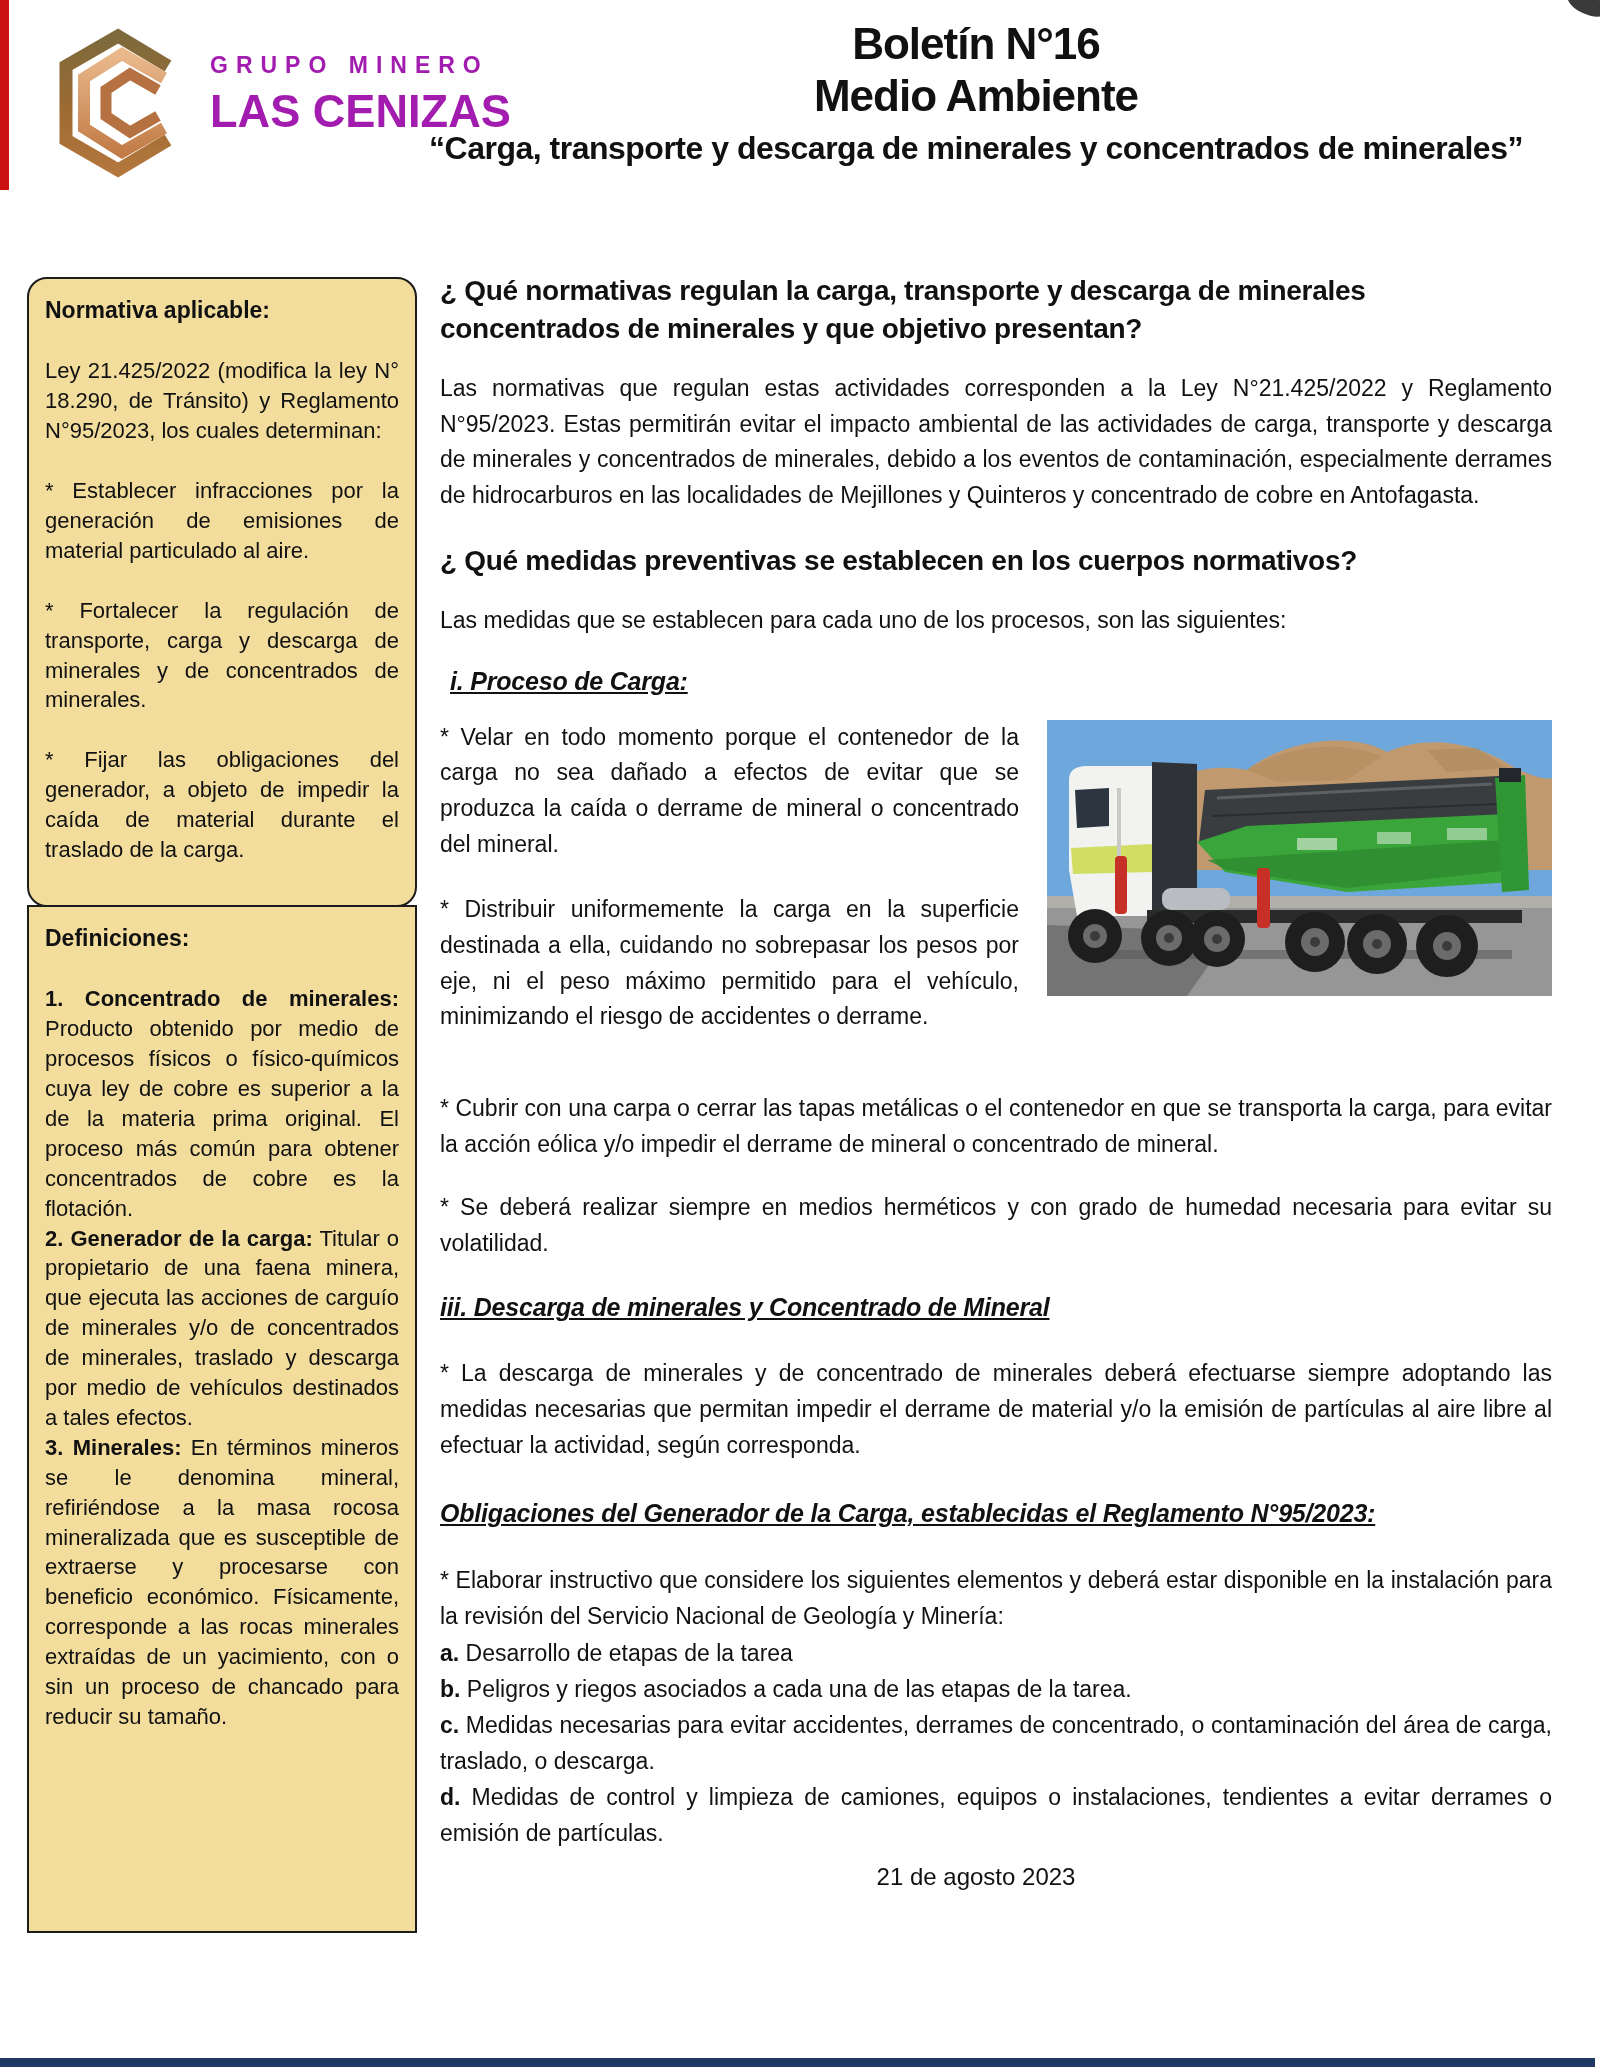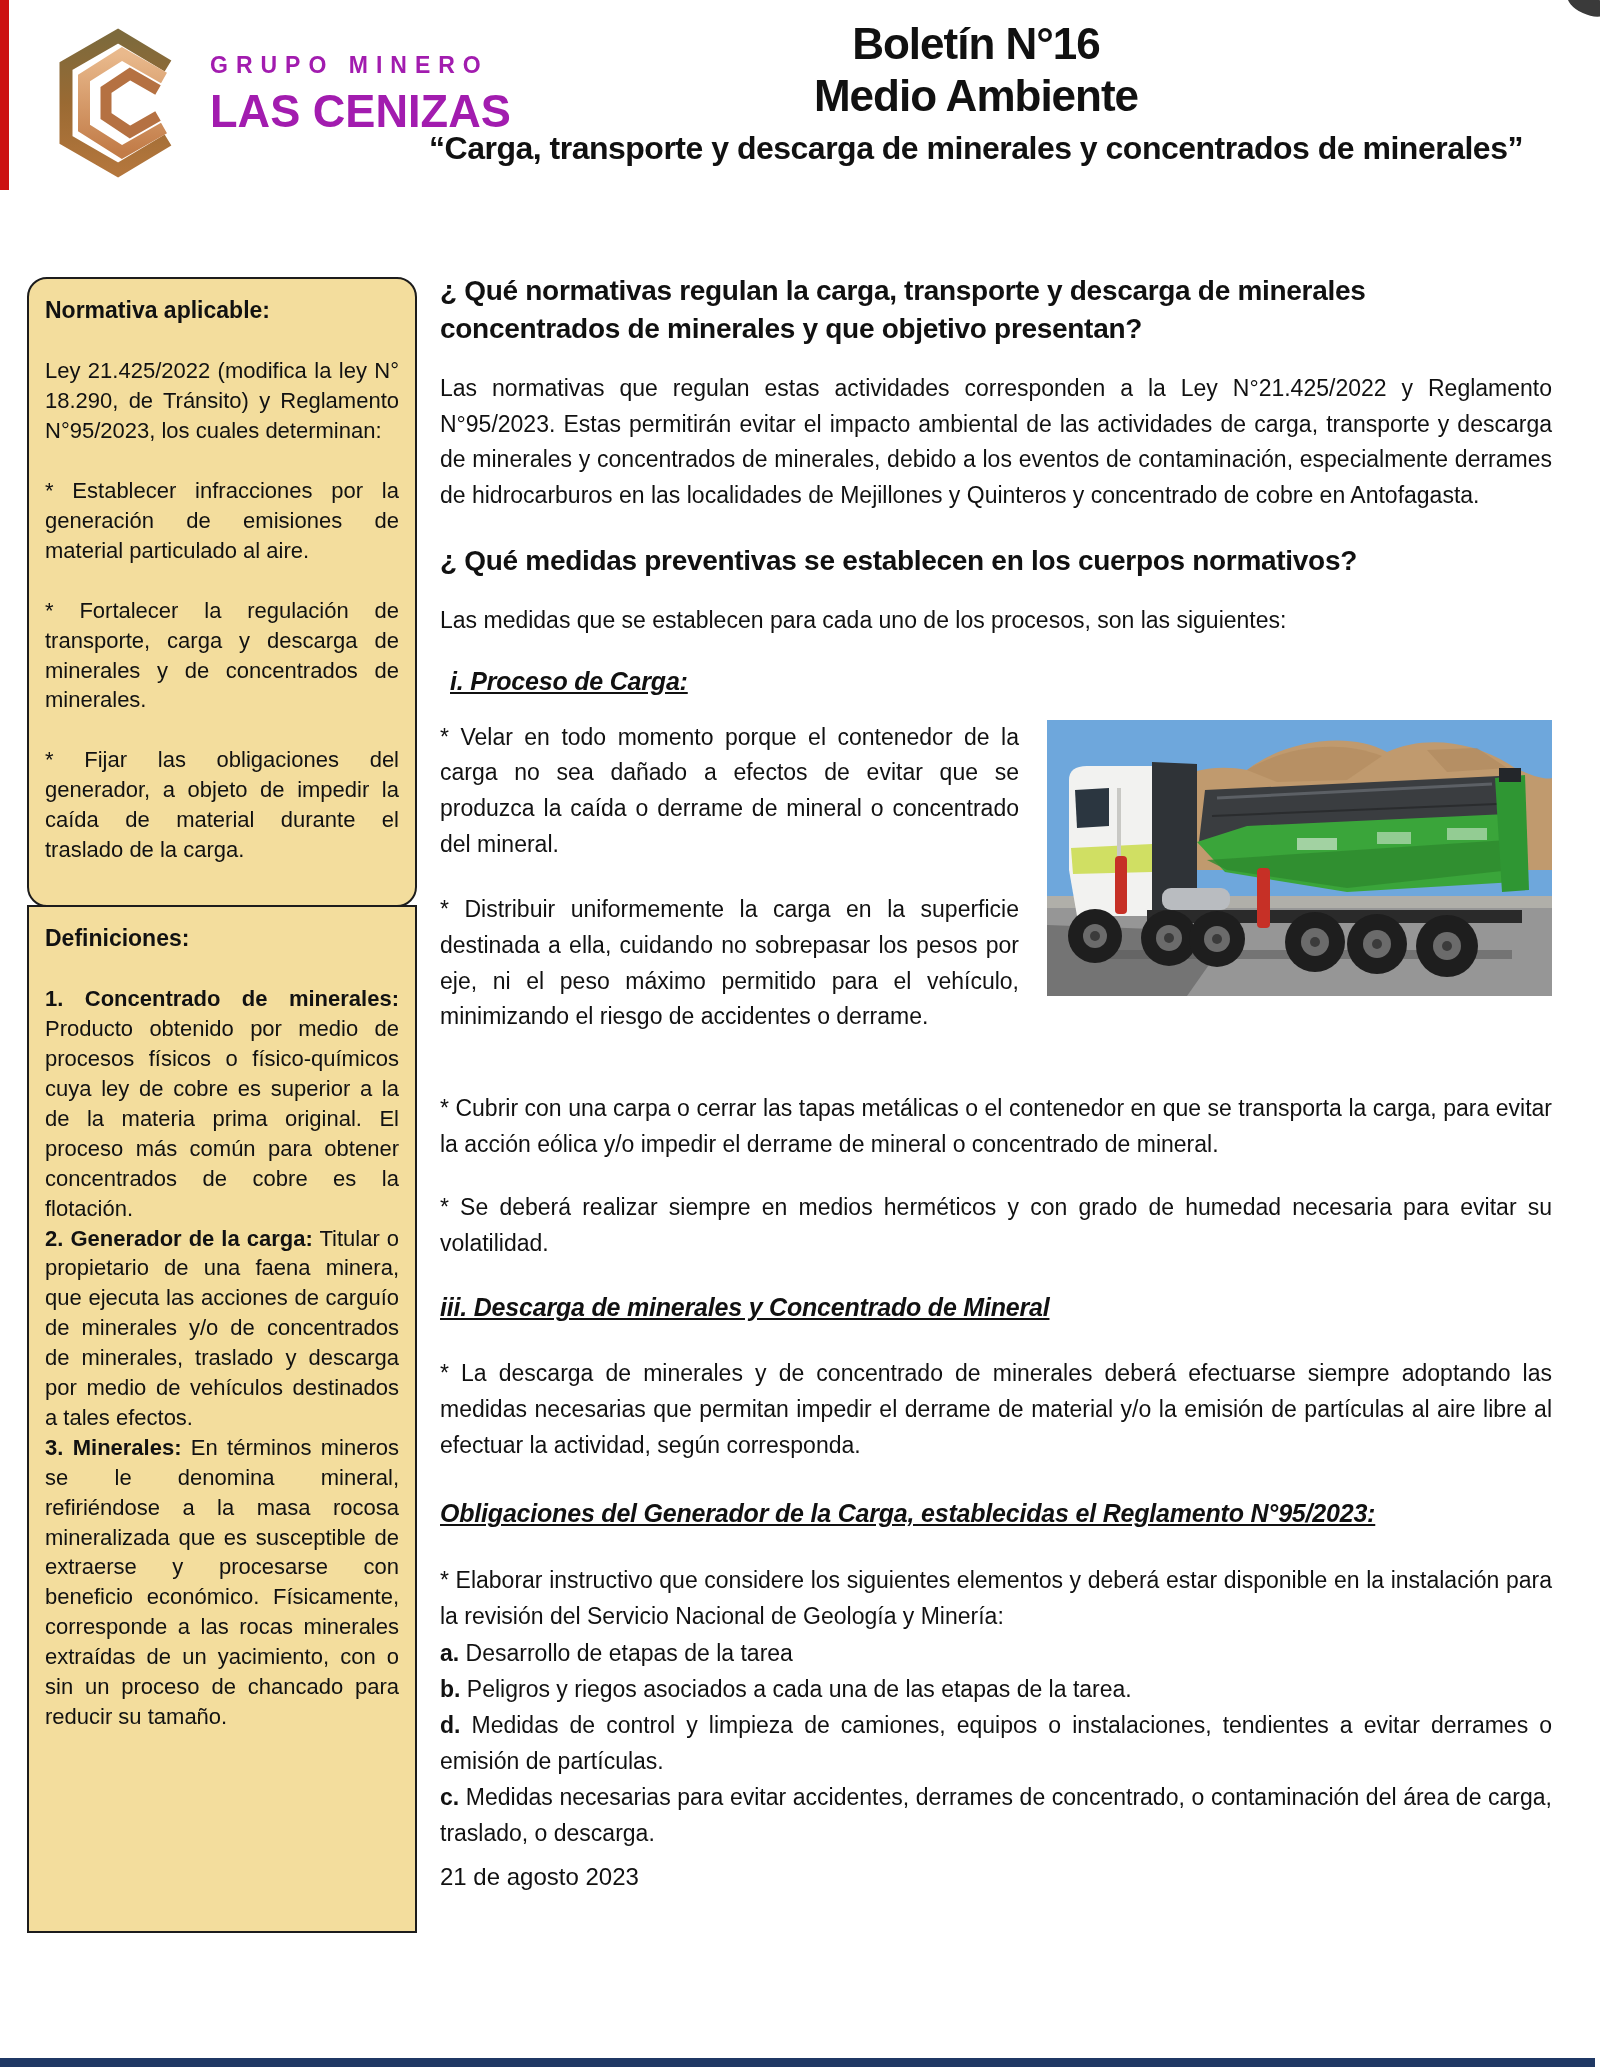--- a/index.html
+++ b/index.html
@@ -40,21 +40,21 @@
   .hq.mt{margin-top:0;}
   .p{font-size:23px;line-height:1.55;text-align:justify;margin:0 0 28px 0;}
   .hs{font-size:25px;font-weight:800;font-style:italic;text-decoration:underline;
       letter-spacing:-0.2px;margin:0 0 24px 0;}
   .indent{margin-left:10px;}
   .cols{display:flex;gap:28px;margin:0 0 26px 0;}
   .col-text{width:589px;}
   .col-text .p{margin-bottom:30px;}
   .photo{width:505px;height:276px;flex:none;overflow:hidden;}
   .obl-list p{margin:0;font-size:23px;line-height:1.57;text-align:justify;}
-  .date-row{text-align:left;font-size:24px;margin-top:12px;padding-right:40px;}
+  .date-row{text-align:center;font-size:24px;margin-top:12px;padding-right:40px;}
 </style>
 </head>
 <body>
 
 <div class="page">
 
   <div class="red-strip"></div>
   <div class="corner-smudge"></div>
 
   <div class="logo">
@@ -181,21 +181,21 @@
     <p class="p" style="margin-bottom:32px;">* Se deberá realizar siempre en medios herméticos y con grado de humedad necesaria para evitar su volatilidad.</p>
 
     <div class="hs" style="margin-bottom:34px;">iii. Descarga de minerales y Concentrado de Mineral</div>
     <p class="p" style="margin-bottom:36px;">* La descarga de minerales y de concentrado de minerales deberá efectuarse siempre adoptando las medidas necesarias que permitan impedir el derrame de material y/o la emisión de partículas al aire libre al efectuar la actividad, según corresponda.</p>
 
     <div class="hs" style="margin-bottom:34px;">Obligaciones del Generador de la Carga, establecidas el Reglamento  N°95/2023:</div>
     <div class="obl-list">
       <p>* Elaborar instructivo que considere los siguientes elementos y deberá estar disponible en la instalación para la revisión del Servicio Nacional de Geología y Minería:</p>
       <p><span class="b">a.</span><span> Desarrollo de etapas de la tarea</span></p>
       <p><span class="b">b.</span><span> Peligros y riegos asociados a cada una de las etapas de la tarea.</span></p>
+      <p><span class="b">c.</span><span> Medidas necesarias para evitar accidentes, derrames de concentrado, o contaminación del área de carga, traslado, o descarga.</span></p>
       <p><span class="b">d.</span><span> Medidas de control y limpieza de camiones, equipos o instalaciones, tendientes a evitar derrames o emisión de partículas.</span></p>
-      <p><span class="b">c.</span><span> Medidas necesarias para evitar accidentes, derrames de concentrado, o contaminación del área de carga, traslado, o descarga.</span></p>
     </div>
 
     <div class="date-row">21 de agosto 2023</div>
   </div>
 
   <div class="footer-bar"></div>
 </div>
 
 </body></html>

